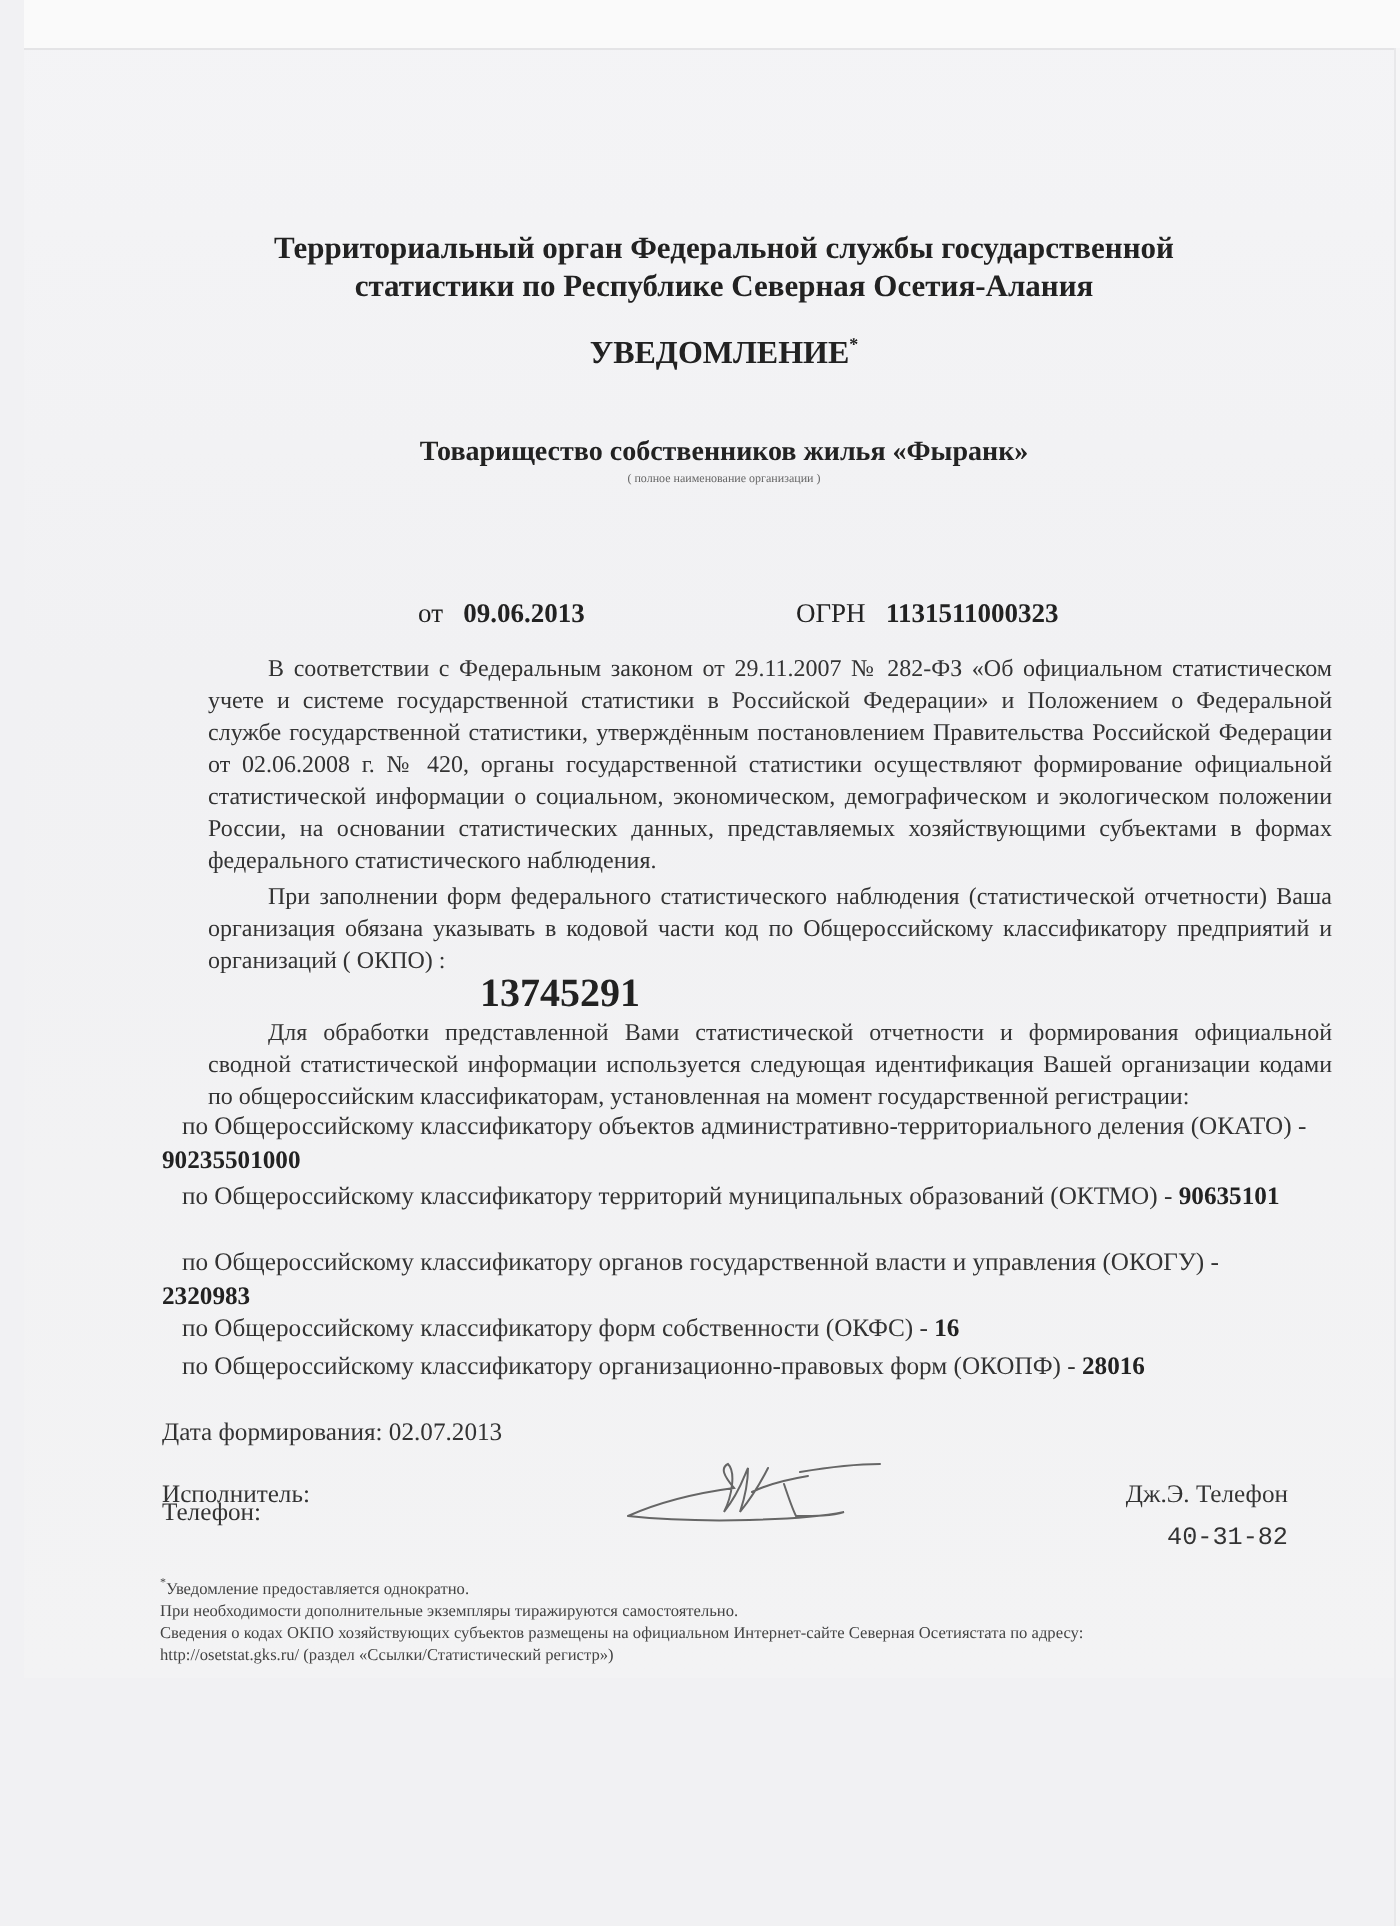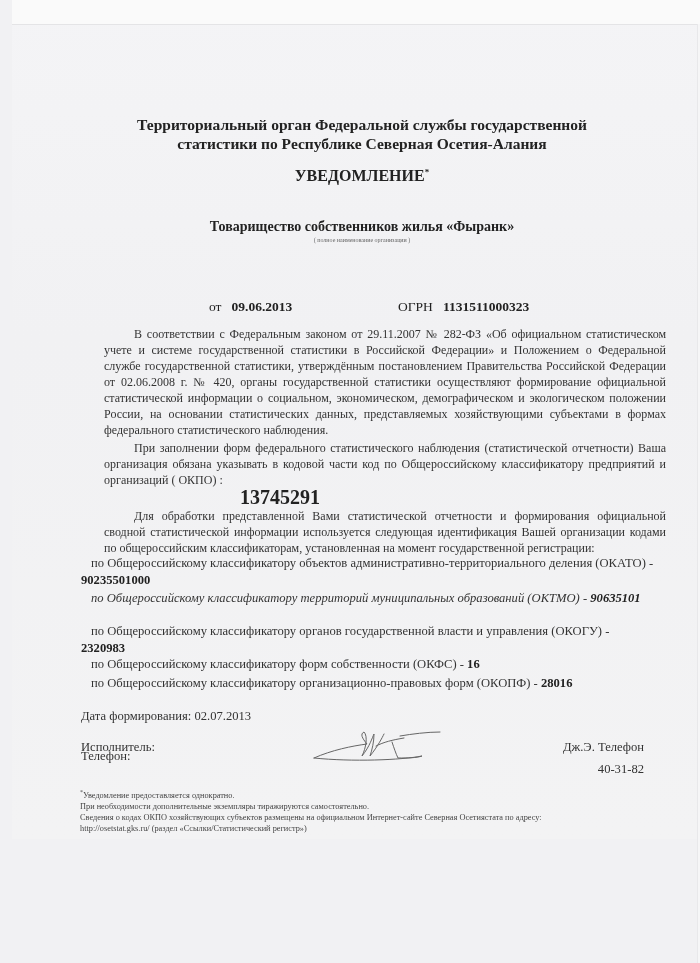--- a/index.html
+++ b/index.html
@@ -80,21 +80,21 @@
   <div class="abs para" style="top:440px;">При заполнении форм федерального статистического наблюдения (статистической отчетности) Ваша организация обязана указывать в кодовой части код по Общероссийскому классификатору предприятий и организаций ( ОКПО) :</div>
 
   <div class="abs okpo">13745291</div>
 
   <div class="abs para" style="top:508px;">Для обработки представленной Вами статистической отчетности и формирования официальной сводной статистической информации используется следующая идентификация Вашей организации кодами по общероссийским классификаторам, установленная на момент государственной регистрации:</div>
 
   <div class="abs code-line" style="top:555px;">
     <span class="indent">по Общероссийскому классификатору объектов административно-территориального деления (ОКАТО) -</span>
     <span class="code-value">90235501000</span>
   </div>
-  <div class="abs code-line" style="top:590px; text-align:justify;font-style:italic;">
+  <div class="abs code-line" style="top:590px; text-align:justify;">
     <span class="indent">по Общероссийскому классификатору территорий муниципальных образований (ОКТМО) -</span>
     <span class="code-value">90635101</span>
   </div>
   <div class="abs code-line" style="top:623px;">
     <span class="indent">по Общероссийскому классификатору органов государственной власти и управления (ОКОГУ) -</span>
     <span class="code-value">2320983</span>
   </div>
   <div class="abs code-line" style="top:656px;">
     <span class="indent">по Общероссийскому классификатору форм собственности (ОКФС) -</span>
     <span class="code-value">16</span>
@@ -110,21 +110,21 @@
   </div>
 
   <div class="abs sign-row" style="top:740px; left:69px;">Исполнитель:</div>
   <div class="abs sign-row" style="top:740px; right:68px;">Дж.Э. Телефон</div>
 
   <svg class="abs" style="left:300px; top:728px;" width="130" height="36" viewBox="0 0 130 36">
     <path d="M2,30 C20,22 40,18 55,16 C50,10 48,6 52,4 C56,8 54,20 50,28 C58,18 60,10 62,6 C62,14 60,22 58,28 C66,18 70,10 72,6 M64,18 C72,14 80,12 92,10 M80,14 C82,20 84,26 86,30 C96,30 104,30 110,28 C90,32 40,34 2,30 M88,8 C100,6 115,4 128,4" fill="none" stroke="#666" stroke-width="1" stroke-linecap="round"></path>
   </svg>
 
   <div class="abs sign-row" style="top:749px; left:69px;">Телефон:</div>
-  <div class="abs sign-row" style="top:762px; right:68px;">40-31-82</div>
+  <div class="abs sign-row" style="top:762px; right:68px;font-family:Liberation Mono, monospace;">40-31-82</div>
 
   <div class="abs footnote" style="top:787px;">
     <div><sup>*</sup><span>Уведомление предоставляется однократно.</span></div>
     <div>При необходимости дополнительные экземпляры тиражируются самостоятельно.</div>
     <div>Сведения о кодах ОКПО хозяйствующих субъектов размещены на официальном Интернет-сайте Северная Осетиястата по адресу:</div>
     <div>http://osetstat.gks.ru/ (раздел «Ссылки/Статистический регистр»)</div>
   </div>
 </div>
 
 </body></html>

